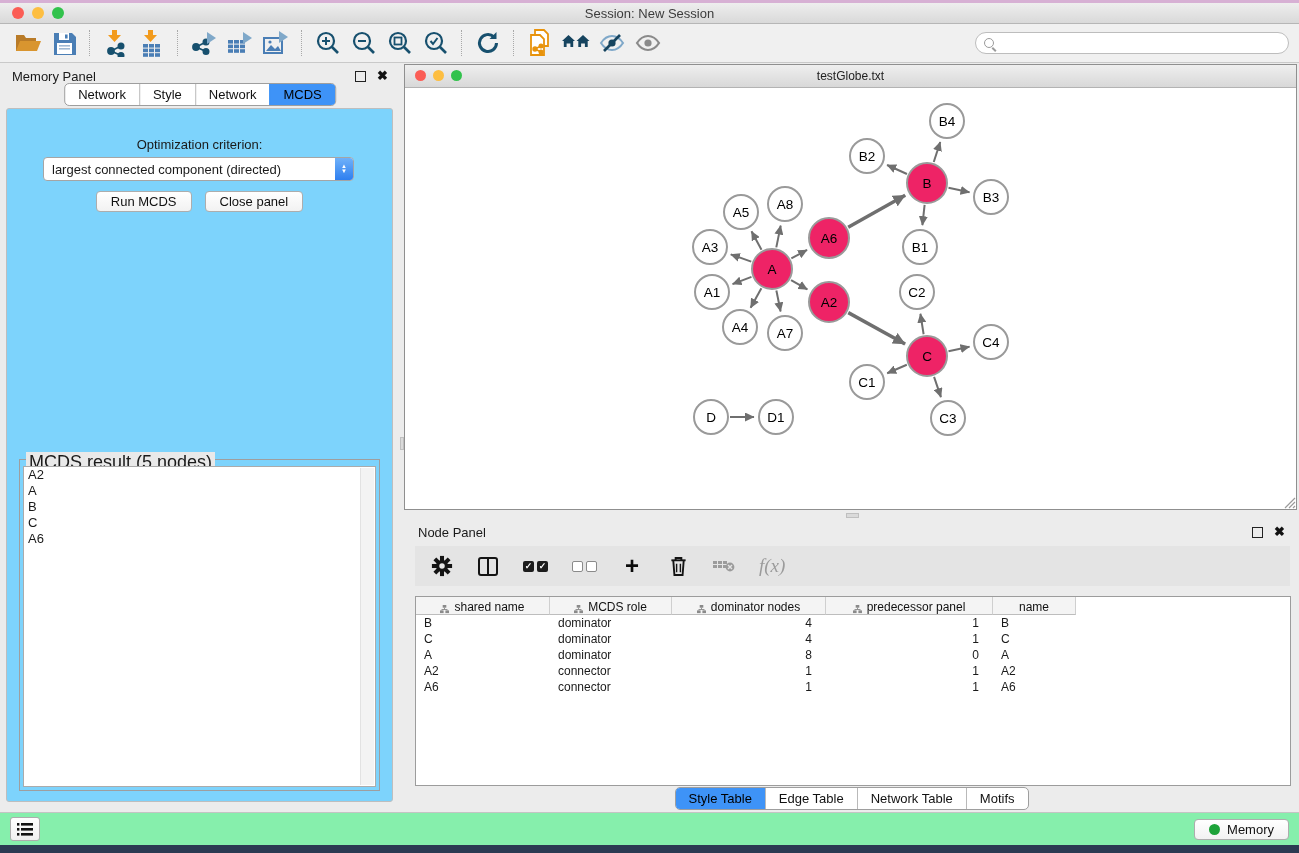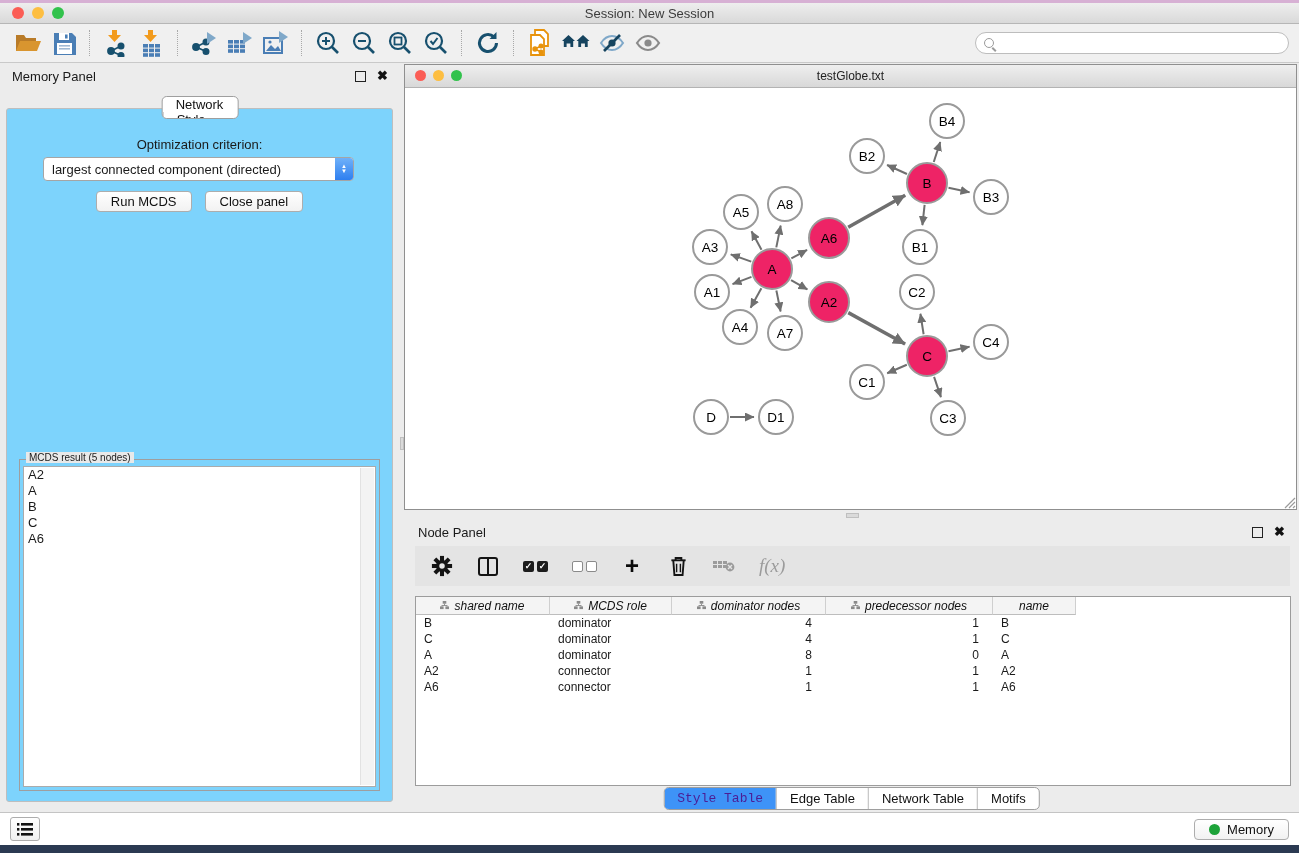--- a/index.html
+++ b/index.html
@@ -34,36 +34,36 @@
   
   .control-panel{position:absolute;left:0;top:0;width:400px;bottom:0;}
   .cp-header{height:26px;display:flex;align-items:center;padding:0 12px;font-size:13px;}
   .panel-icons{margin-left:auto;display:flex;gap:11px;align-items:center;}
   .float-icon{width:9px;height:9px;border:1.5px solid #222;}
   .close-icon{font-size:13px;font-weight:bold;color:#111;line-height:10px;}
   .seg-tabs{display:flex;border:1px solid #9E9E9E;border-radius:5px;background:#fff;overflow:hidden;height:21px;}
   .seg-tab{padding:0 13px;font-size:13px;display:flex;align-items:center;border-left:1px solid #B9B9B9;
     white-space:nowrap;color:#111;}
   .seg-tab:first-child{border-left:none;}
-  .seg-tab.selected{background:#3E93F7;color:#4c1d95;border-left-color:#3E93F7;font-family:Liberation Mono, monospace;}
-  .cp-tabs{position:absolute;top:33px;left:50%;transform:translateX(-50%);z-index:2;flex-direction:column;}
+  .seg-tab.selected{background:#3E93F7;color:#000000;border-left-color:#3E93F7;}
+  .cp-tabs{position:absolute;top:20px;left:50%;transform:translateX(-50%);z-index:2;}
   .cp-box{position:absolute;left:6px;right:7px;top:45px;bottom:10px;border:1px solid #BEBEBE;
     border-radius:3px;background:#7dd3fc;}
   .opt-label{position:absolute;top:28px;left:0;right:0;text-align:center;font-size:13px;}
   .dropdown{position:absolute;left:36px;right:38px;top:48px;height:22px;background:#fff;
     border:1px solid #A5A5A5;border-radius:4px;display:flex;align-items:center;font-size:13px;}
   .dd-value{flex:1;padding:0 8px;white-space:nowrap;overflow:hidden;}
   .dd-stepper{width:18px;align-self:stretch;background:linear-gradient(#6FB1F9,#2E7FF0);
     border-radius:0 3px 3px 0;display:flex;flex-direction:column;align-items:center;justify-content:center;color:#fff;}
   .dd-stepper span{font-size:6px;line-height:5px;}
   .btn{background:linear-gradient(#FFFFFF,#F2F2F2);border:1px solid #ADADAD;border-radius:4px;
     font-size:13px;height:21px;display:inline-flex;align-items:center;padding:0 14px;color:#111;}
   .cp-buttons{position:absolute;top:82px;left:0;right:0;display:flex;justify-content:center;gap:13px;}
   .mcds-fieldset{position:absolute;left:12px;right:12px;top:350px;bottom:10px;border:1px solid #9E9E9E;}
-  .mcds-legend{position:absolute;top:-8px;left:6px;background:#E9E9E9;padding:0 3px;font-size:10px;}
+  .mcds-legend{position:absolute;top:-8px;left:6px;background:#E9E9E9;padding:0 3px;font-size:18px;}
   .mcds-list{position:absolute;left:3px;right:3px;top:6px;bottom:3px;background:#fff;
     border:1px solid #ABABAB;overflow:hidden;}
   .mcds-item{font-size:13px;line-height:16px;padding-left:4px;}
   .mcds-scroll{position:absolute;right:1px;top:1px;bottom:1px;width:13px;background:#F3F3F3;
     border-left:1px solid #E2E2E2;}
 
   .divider-v{position:absolute;left:400px;top:0;width:4px;bottom:0;}
   .v-grip{position:absolute;left:0;top:374px;width:4px;height:13px;background:#DADADA;
     border:1px solid #BFBFBF;box-sizing:border-box;}
 
@@ -84,30 +84,30 @@
   
   .table-panel{position:absolute;left:0;right:0;top:457px;bottom:0;}
   .tp-header{height:24px;display:flex;align-items:center;padding:0 14px;font-size:13px;}
   .tp-toolbar{margin:2px 9px 0 11px;height:40px;background:#E4E4E4;display:flex;align-items:center;
     gap:24px;padding:0 16px;}
   .tp-tool{display:flex;align-items:center;justify-content:center;min-width:22px;height:26px;}
   .fx{font-family:"Liberation Serif",serif;font-style:italic;font-size:19px;color:#9B9B9B;}
   .tp-table{position:absolute;left:11px;right:8px;top:76px;bottom:26px;background:#fff;
     border:1px solid #9C9C9C;box-sizing:border-box;overflow:hidden;}
   .thead{display:flex;height:18px;}
-  .th{display:flex;align-items:center;justify-content:center;gap:5px;font-size:12px;
+  .th{display:flex;align-items:flex-end;justify-content:center;gap:5px;font-size:12px;
     background:#F4F4F4;border-right:1px solid #CFCFCF;border-bottom:1px solid #BDBDBD;
-    box-sizing:border-box;color:#111;flex:none;font-style:italic;}
+    box-sizing:border-box;color:#111;flex:none;}
   .trow{display:flex;height:16px;align-items:center;font-size:12px;}
   .td{box-sizing:border-box;padding:0 8px;flex:none;white-space:nowrap;}
   .td.num{text-align:right;padding-right:14px;}
   .tp-tabs{position:absolute;left:50%;bottom:2px;transform:translateX(-50%);}
 
   
-  .statusbar{position:absolute;left:0;right:0;bottom:8px;height:33px;background:#ffffff;
+  .statusbar{position:absolute;left:0;right:0;bottom:8px;height:33px;background:#86efac;
     border-top:1px solid #C4C4C4;display:flex;align-items:center;padding:0 10px;box-sizing:border-box;}
   .list-btn{width:28px;height:22px;background:linear-gradient(#FFF,#F0F0F0);border:1px solid #ADADAD;
     border-radius:3px;display:flex;align-items:center;justify-content:center;}
   .memory-btn{margin-left:auto;gap:7px;display:inline-flex;align-items:center;}
   .mem-dot{width:11px;height:11px;border-radius:50%;background:#1DA339;}
 
   .checkpair{display:flex;gap:3px;}
   .chk{width:11px;height:11px;background:#1c1c1c;border-radius:2px;color:#fff;font-size:9px;
     line-height:11px;text-align:center;font-weight:bold;}
   .unchk{width:11px;height:11px;background:#fff;border:1.5px solid #8a8a8a;border-radius:2px;box-sizing:border-box;}
@@ -531,21 +531,21 @@
               </div>
               <div class="th" style="width: 167px;">
                 <svg width="9" height="9" viewBox="0 0 10 10">
                   <g fill="#8A8A8A">
                     <rect x="3" y="0" width="4" height="3"></rect>
                     <rect x="0" y="6" width="4" height="3"></rect>
                     <rect x="6" y="6" width="4" height="3"></rect>
                   </g>
                   <path d="M5 3v2M2 6V5h6v1" stroke="#8A8A8A" fill="none"></path>
                 </svg>
-                <span>predecessor nodes</span>
+                <span>predecessor panel</span>
               </div>
               <div class="th" style="width: 83px;">
                 <span>name</span>
               </div>
             </div>
           <div id="tbody">
               <div class="trow">
                 <div class="td" style="width: 134px;">B</div>
                 <div class="td" style="width: 122px;">dominator</div>
                 <div class="td num" style="width: 154px;">4</div>

